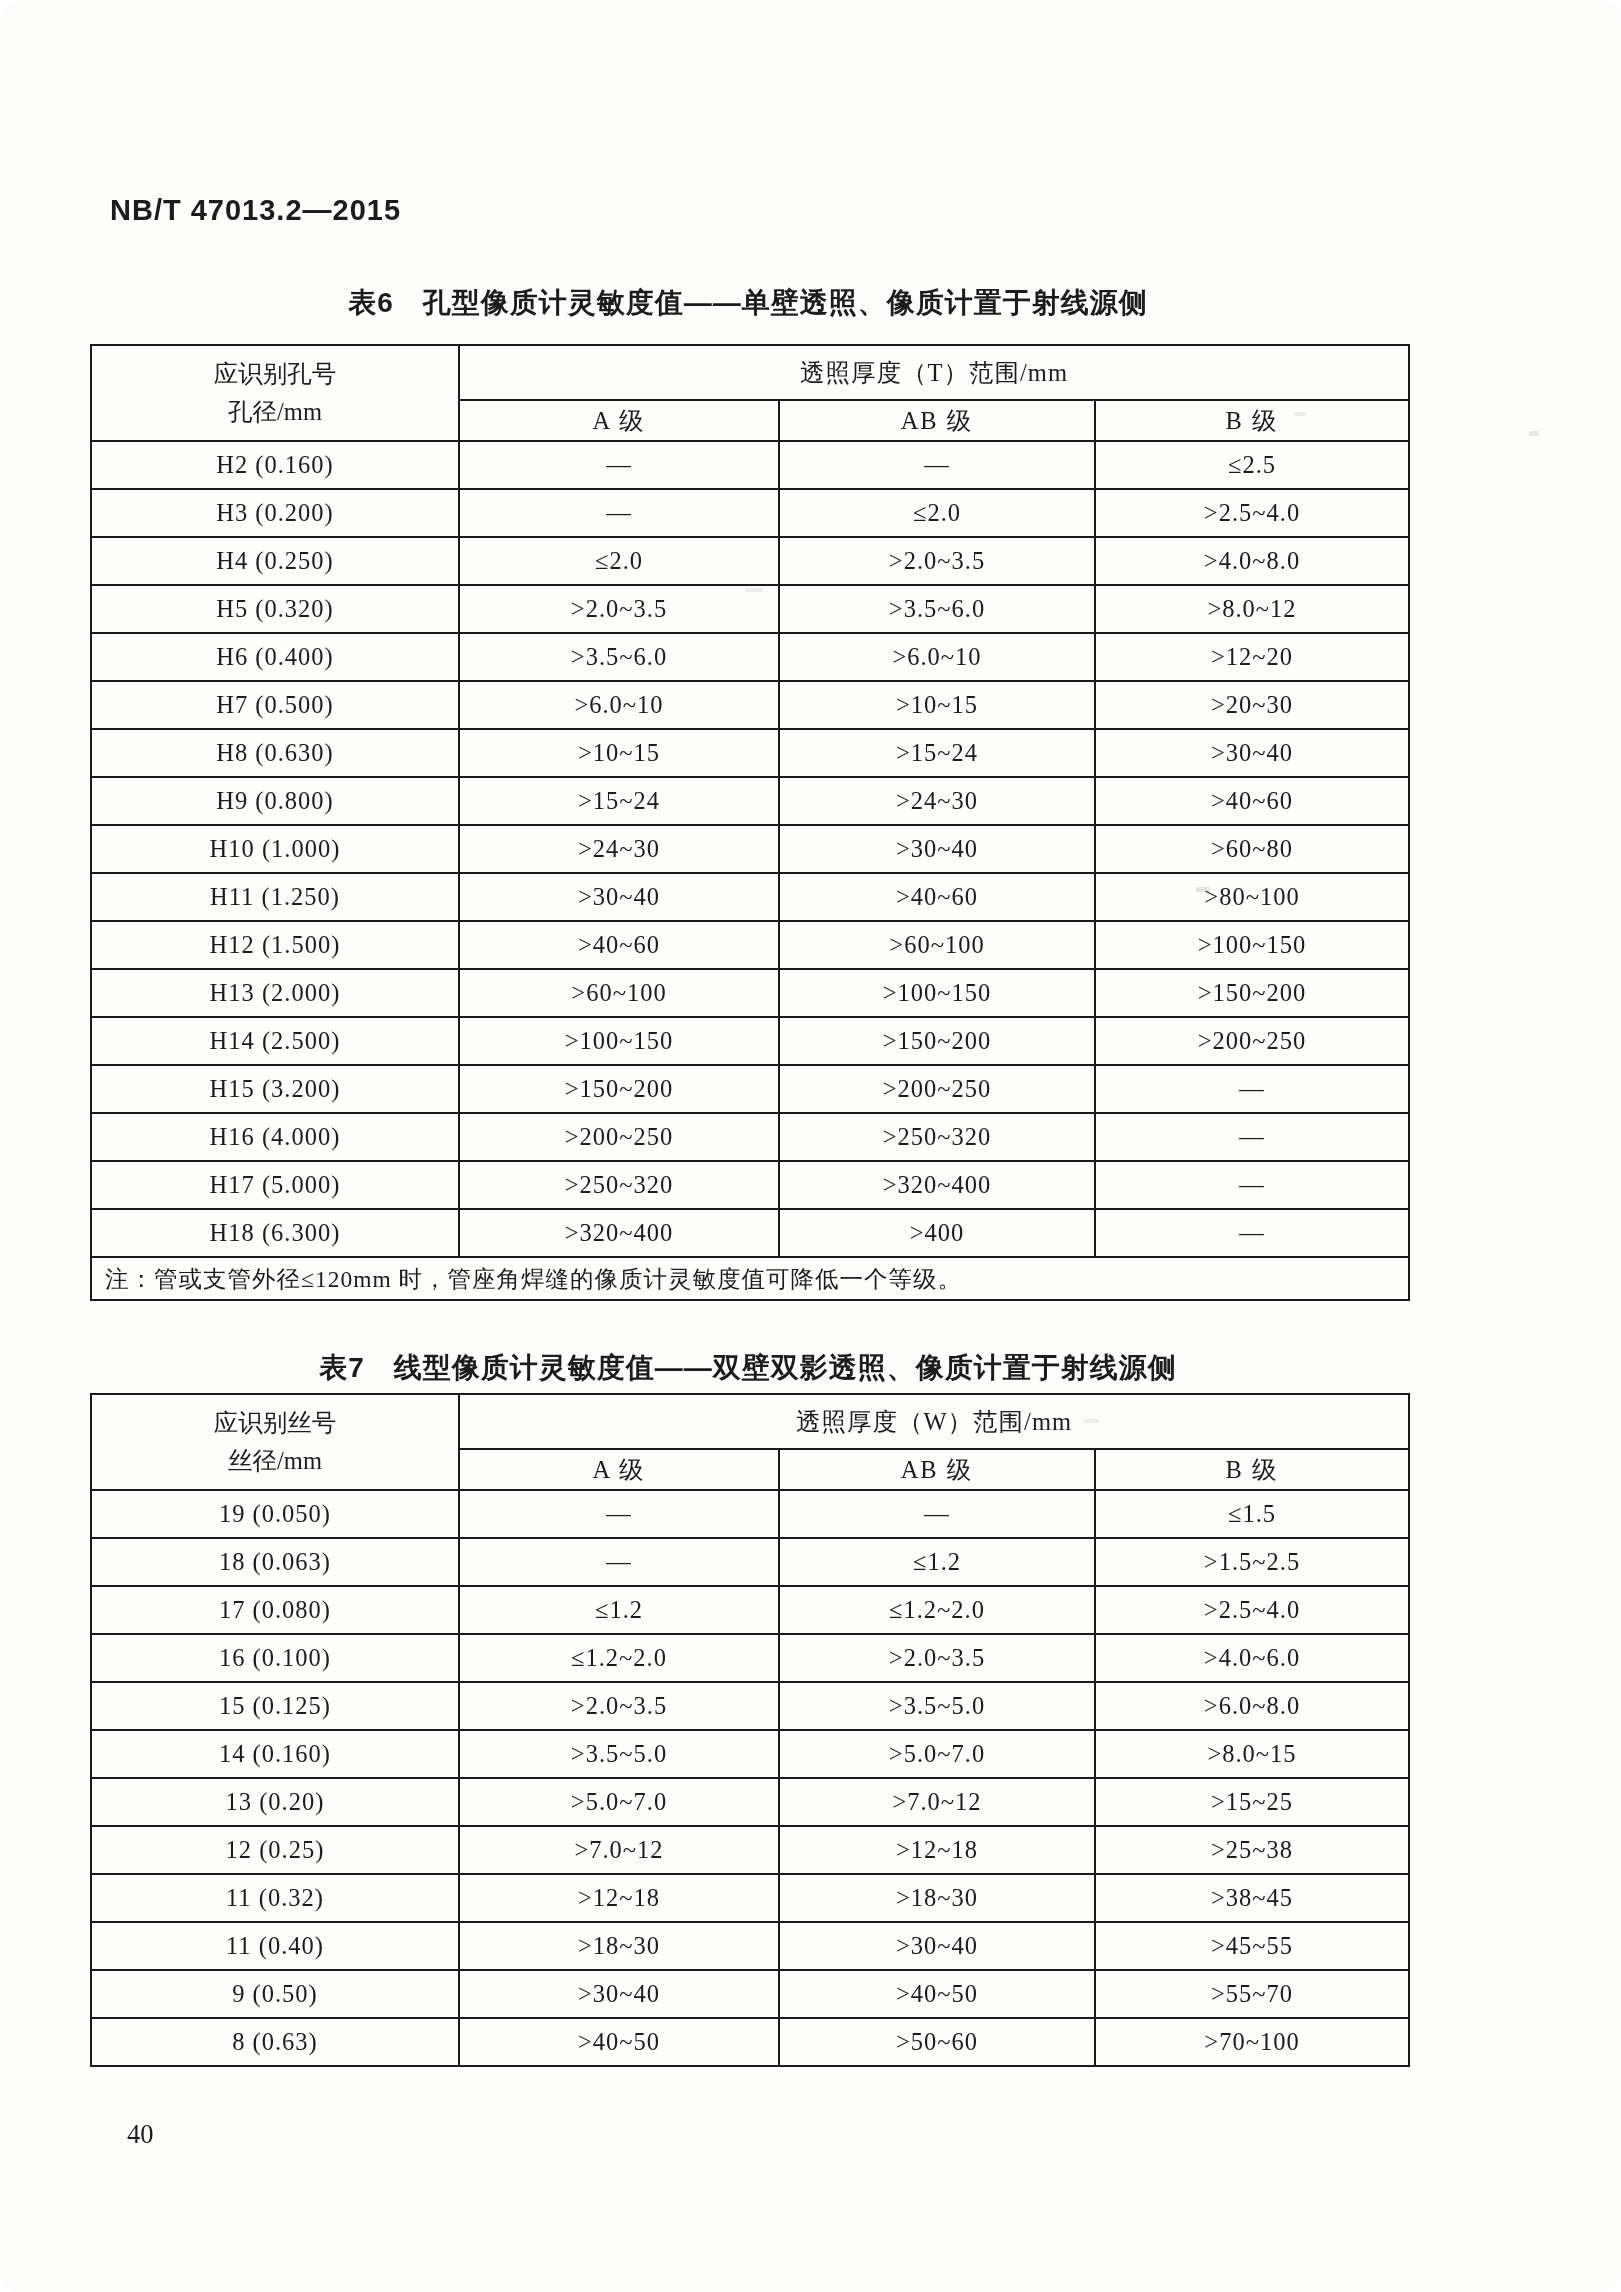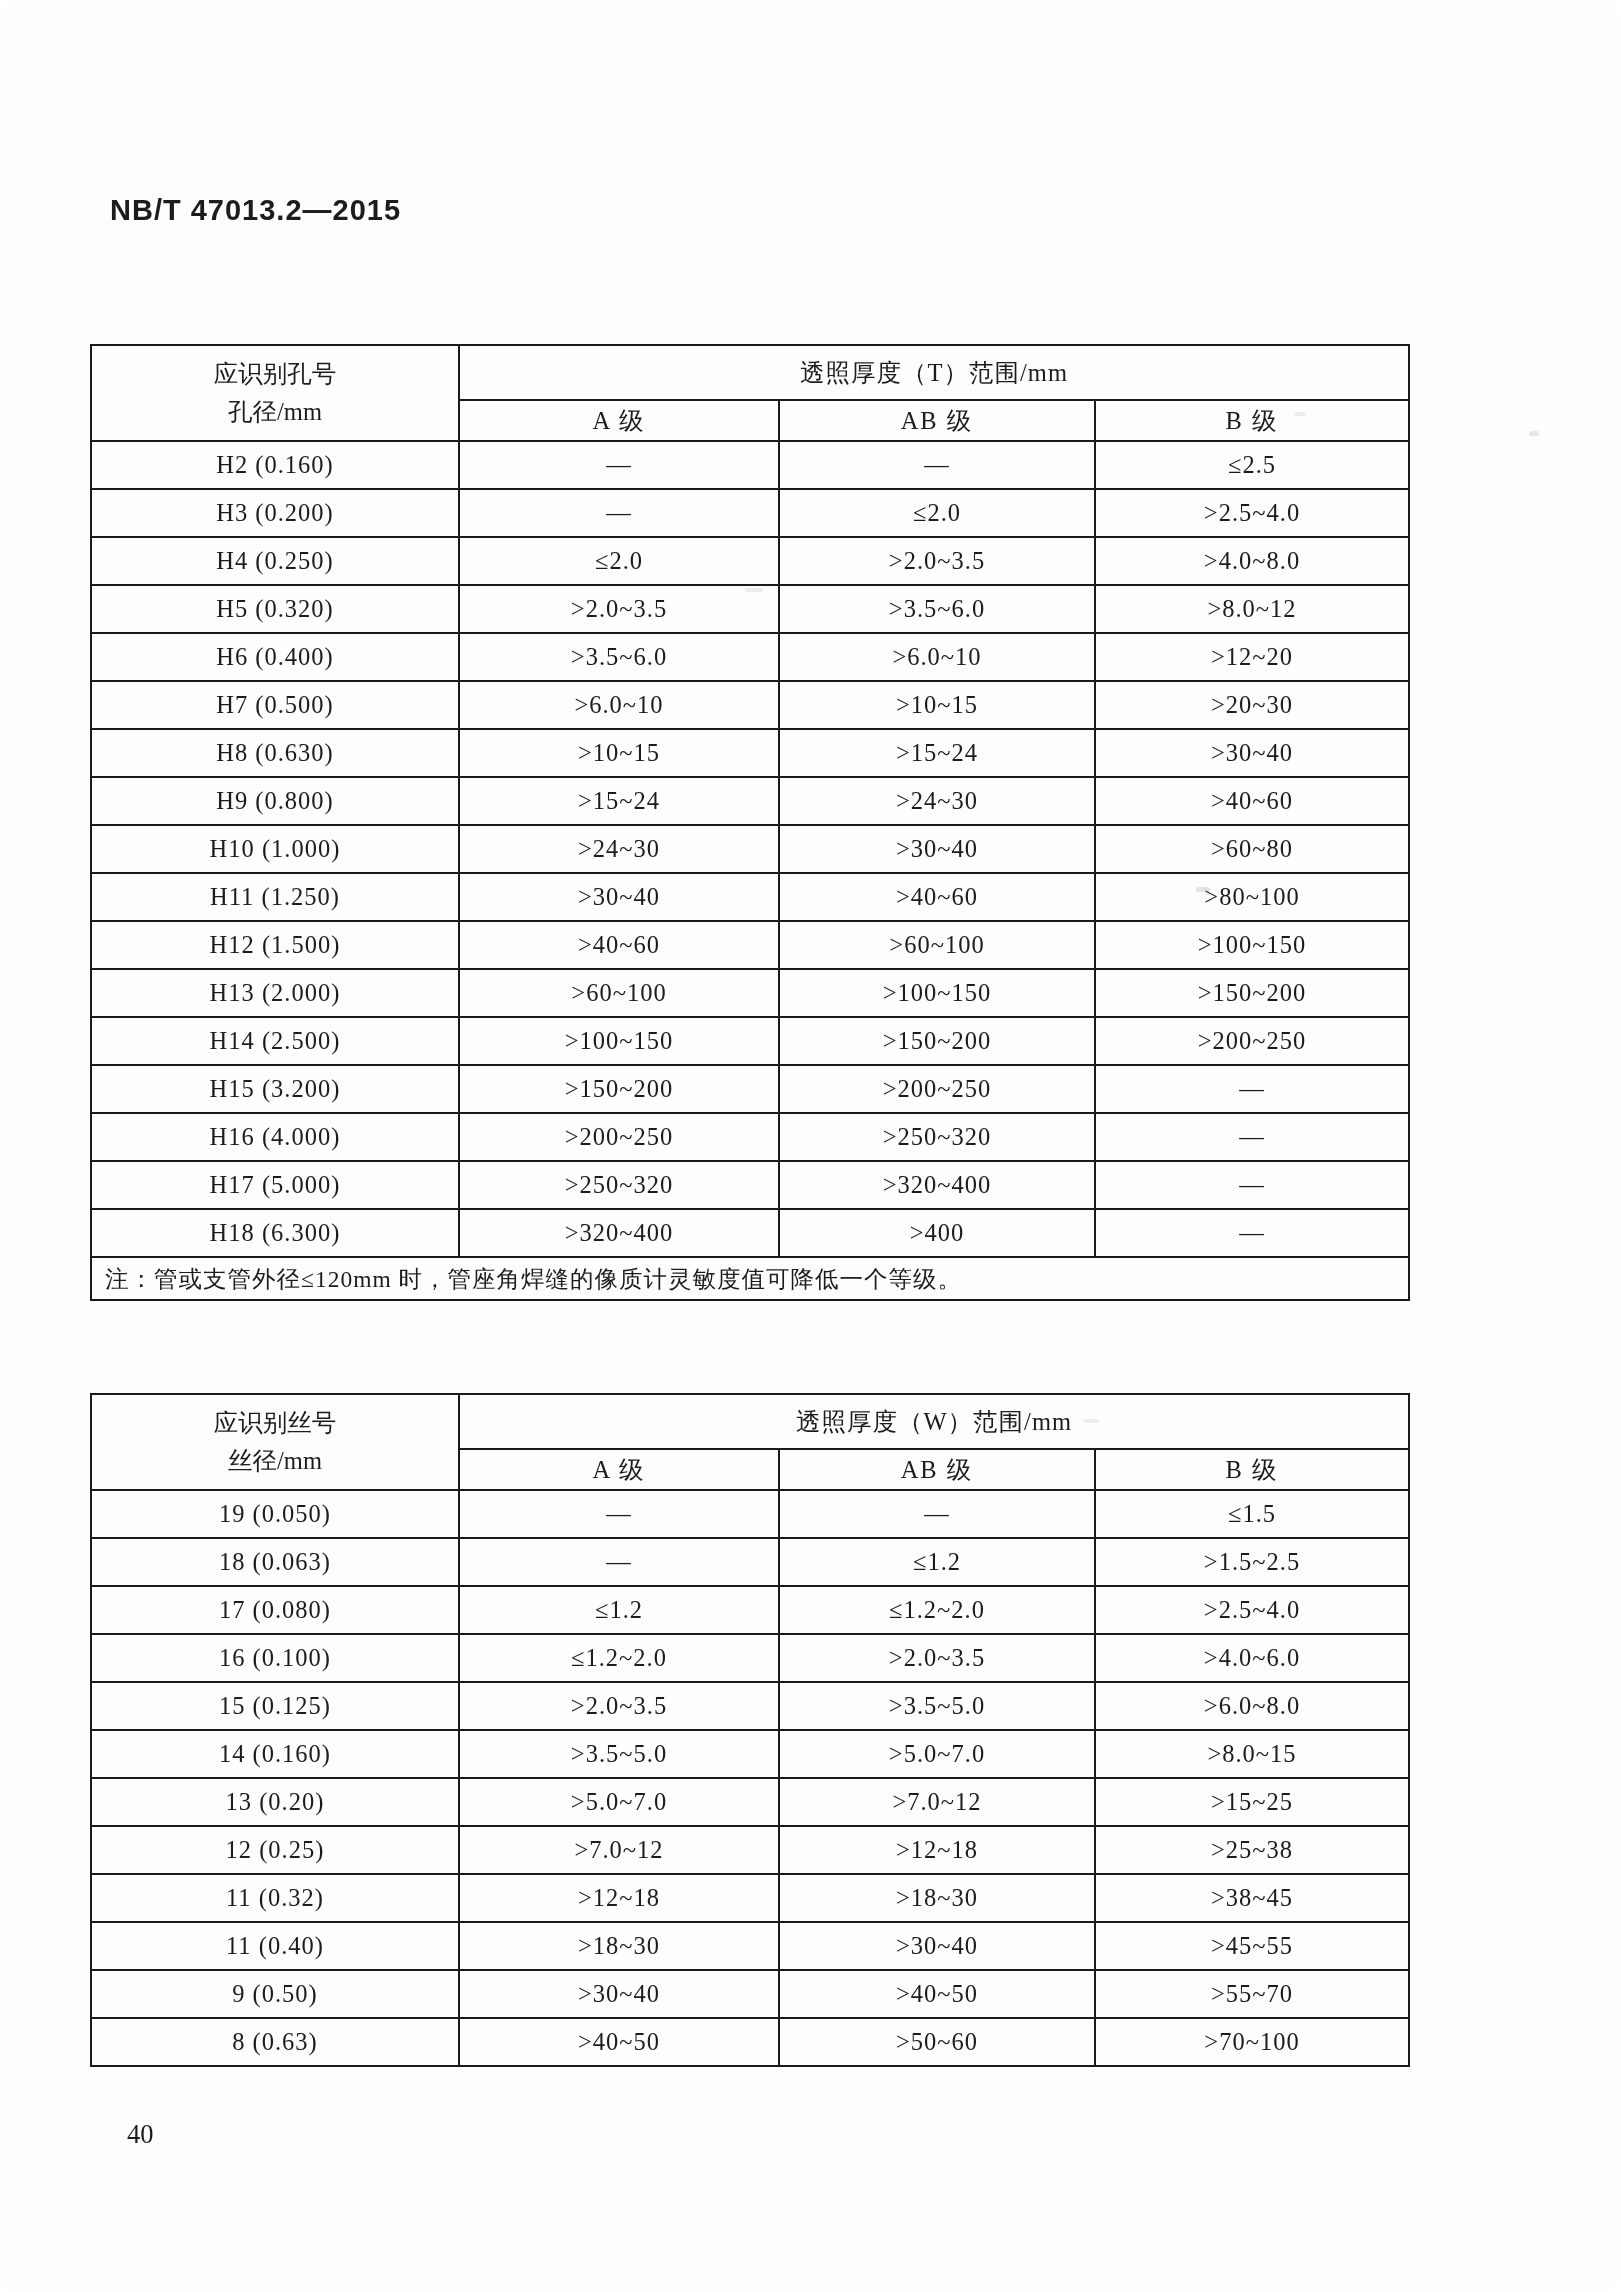--- a/index.html
+++ b/index.html
@@ -100,20 +100,21 @@
 <div class="page">
 
   <div class="smudge s1"></div>
   <div class="smudge s2"></div>
   <div class="smudge s3"></div>
   <div class="smudge s4"></div>
   <div class="smudge s5"></div>
 
   <div class="doc-number">NB/T 47013.2—2015</div>
 
+  <div class="tbl-title t6-title">表6　孔型像质计灵敏度值——单壁透照、像质计置于射线源侧</div>
 
   <table id="table6" class="grade-table">
     <colgroup>
       <col class="col1">
         <col class="colA">
         <col class="colAB">
         <col class="colB">
     </colgroup>
     <thead>
       <tr>
@@ -231,20 +232,21 @@
           <td class="data">&gt;320~400</td>
           <td class="data">&gt;400</td>
           <td class="data">—</td>
         </tr>
       <tr class="note-row">
         <td colspan="4">注：管或支管外径≤120mm 时，管座角焊缝的像质计灵敏度值可降低一个等级。</td>
       </tr>
     </tbody>
   </table>
 
+  <div class="tbl-title t7-title">表7　线型像质计灵敏度值——双壁双影透照、像质计置于射线源侧</div>
 
   <table id="table7" class="grade-table">
     <colgroup>
       <col class="col1">
         <col class="colA">
         <col class="colAB">
         <col class="colB">
     </colgroup>
     <thead>
       <tr>

